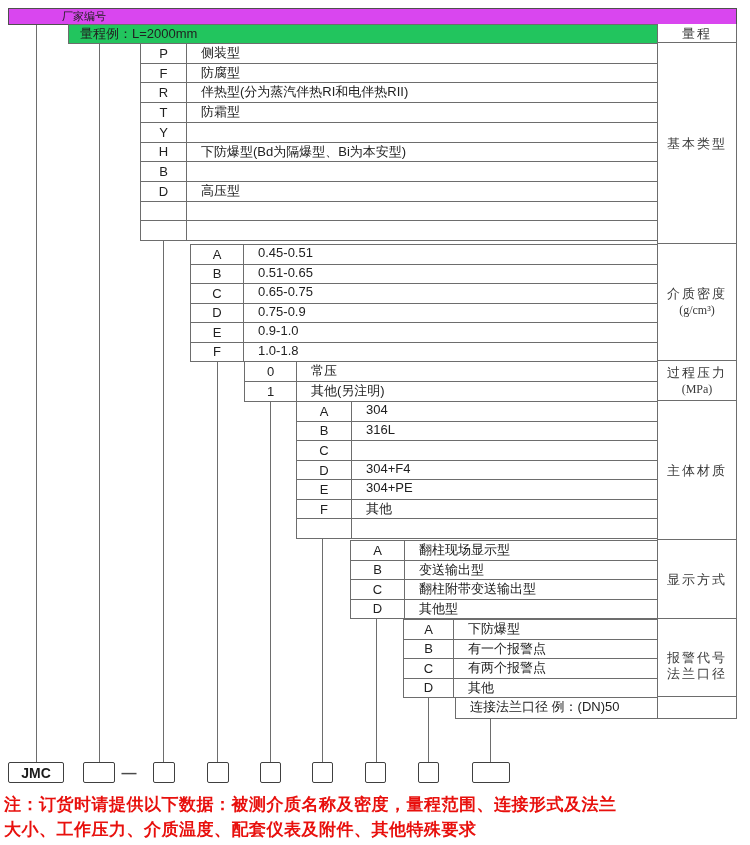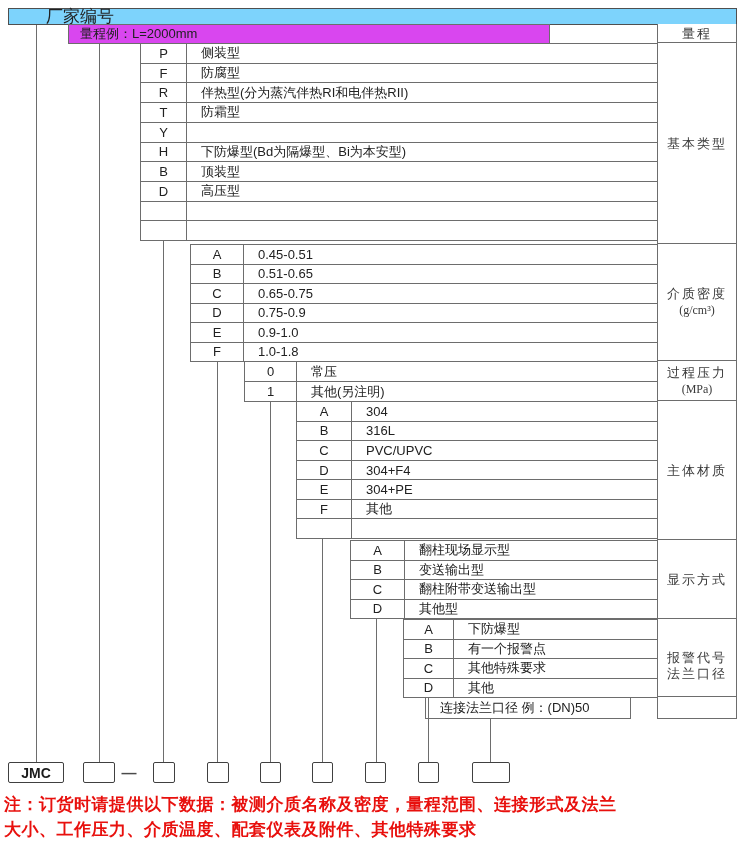--- a/index.html
+++ b/index.html
@@ -6,37 +6,37 @@
   .page{
     position:relative;width:750px;height:845px;background:#ffffff;
     font-family:"Liberation Sans","DejaVu Sans",sans-serif;color:#212121;
     overflow:hidden;
   }
   .abs{position:absolute;box-sizing:border-box;}
   
   .s1{
     left:8px;top:8px;width:729px;height:17px;
     border:1px solid #4f4f4f;display:flex;align-items:center;
-    padding-left:37px;font-size:17px;background:#7dd3fc;
+    padding-left:53px;font-size:11px;background:#d946ef;
   }
   
   .s2{
-    left:68px;top:24px;width:482px;height:20px;
+    left:68px;top:24px;width:590px;height:20px;
     border:1px solid #6d6d6d;display:flex;align-items:center;
-    padding-left:11px;font-size:13px;background:#d946ef;
+    padding-left:11px;font-size:13px;background:#22c55e;
   }
   
   .sec{border:1px solid #6d6d6d;display:flex;flex-direction:column;background:#fff;}
   .row{flex:1 1 0;display:flex;align-items:stretch;border-bottom:1px solid #6d6d6d;min-height:0;}
   .row:last-child{border-bottom:none;}
   .code-cell{
     display:flex;align-items:center;justify-content:center;
     border-right:1px solid #6d6d6d;font-size:13px;flex:none;
   }
-  .desc-cell{flex:1 1 auto;display:flex;align-items:center;padding-left:14px;font-size:13px;white-space:nowrap;overflow:hidden;}
+  .desc-cell{flex:1 1 auto;display:flex;padding-left:14px;font-size:13px;white-space:nowrap;overflow:hidden;}
   
   .label-col{border-left:1px solid #6d6d6d;border-right:1px solid #6d6d6d;border-bottom:1px solid #6d6d6d;background:#fff;}
   .label-cell{
     position:absolute;box-sizing:border-box;left:0;width:100%;
     display:flex;flex-direction:column;align-items:center;justify-content:center;
     border-bottom:1px solid #6d6d6d;
     font-family:"Liberation Serif","DejaVu Serif",serif;color:#3a3a3a;
     font-size:13px;letter-spacing:2px;text-align:center;line-height:17px;
   }
   .label-cell:last-child{border-bottom:none;}
@@ -116,23 +116,20 @@
           <span>H</span>
         </div>
         <div class="desc-cell">
           <span>下防爆型(Bd为隔爆型、Bi为本安型)</span>
         </div>
       </div>
       <div class="row">
         <div class="code-cell" style="width: 45px;">
           <span>B</span>
         </div>
-        <div class="desc-cell">
-          <span>顶装型</span>
-        </div>
       </div>
       <div class="row">
         <div class="code-cell" style="width: 45px;">
           <span>D</span>
         </div>
         <div class="desc-cell">
           <span>高压型</span>
         </div>
       </div>
       <div class="row">
@@ -234,23 +231,20 @@
           <span>B</span>
         </div>
         <div class="desc-cell">
           <span>316L</span>
         </div>
       </div>
       <div class="row">
         <div class="code-cell" style="width: 54px;">
           <span>C</span>
         </div>
-        <div class="desc-cell">
-          <span>PVC/UPVC</span>
-        </div>
       </div>
       <div class="row">
         <div class="code-cell" style="width: 54px;">
           <span>D</span>
         </div>
         <div class="desc-cell">
           <span>304+F4</span>
         </div>
       </div>
       <div class="row">
@@ -327,33 +321,33 @@
         </div>
         <div class="desc-cell">
           <span>有一个报警点</span>
         </div>
       </div>
       <div class="row">
         <div class="code-cell" style="width: 49px;">
           <span>C</span>
         </div>
         <div class="desc-cell">
-          <span>其他特殊要求</span>
+          <span>有两个报警点</span>
         </div>
       </div>
       <div class="row">
         <div class="code-cell" style="width: 49px;">
           <span>D</span>
         </div>
         <div class="desc-cell">
           <span>其他</span>
         </div>
       </div>
     </div>
-    <div class="abs sec" style="left: 425px; top: 697px; width: 206px; height: 22px;">
+    <div class="abs sec" style="left: 455px; top: 697px; width: 206px; height: 22px;">
       <div class="row">
         <div class="desc-cell">
           <span>连接法兰口径 例：(DN)50</span>
         </div>
       </div>
     </div>
     <div class="abs label-col" style="left: 657px; top: 24px; width: 80px; height: 695px;">
       <div class="label-cell" style="top: 0px; height: 19px;">
         <span>量程</span>
       </div>

